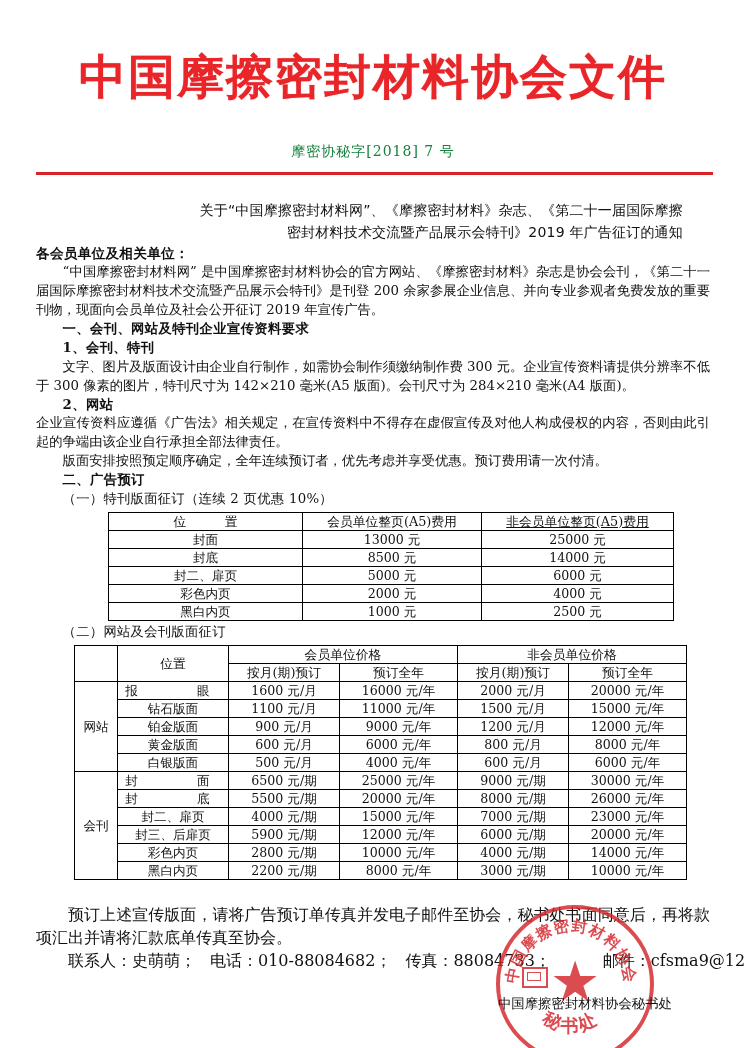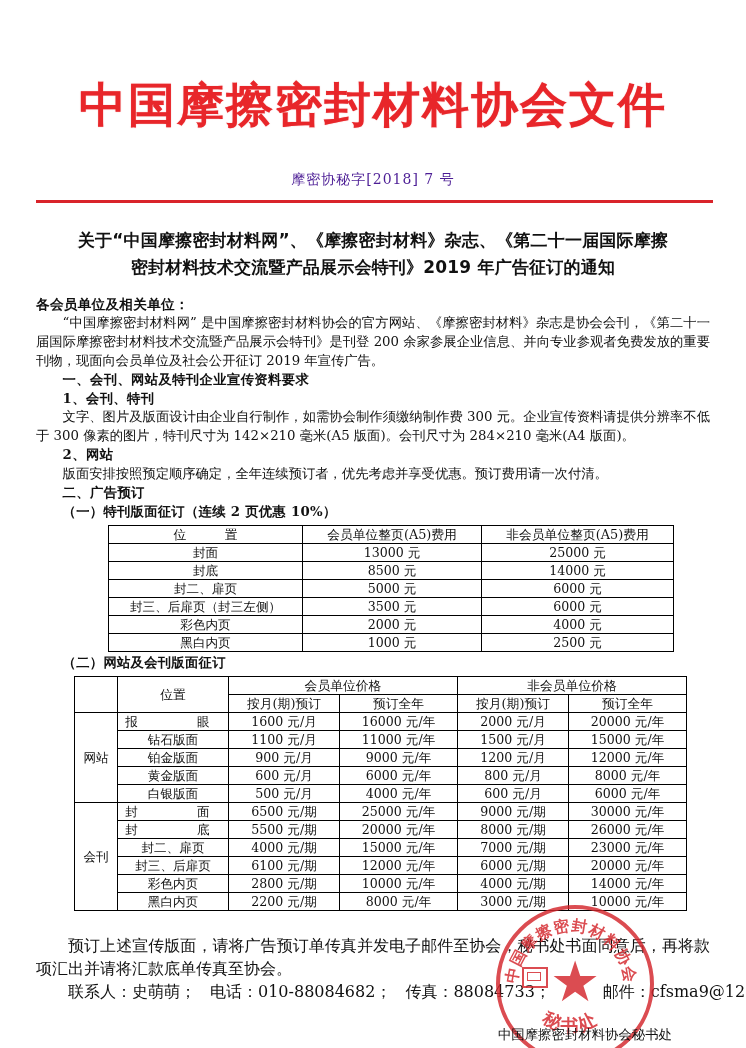--- a/index.html
+++ b/index.html
@@ -21,62 +21,61 @@
     position: relative;
     width: 746px;
     height: 1048px;
     box-sizing: border-box;
     padding: 0 36px;
   }
 
   
   .masthead {
     text-align: center;
-    padding-top: 80px;
+    padding-top: 52px;
   }
   .masthead-title {
     color: #e8262a;
     font-size: 47px;
     line-height: 1.08;
     letter-spacing: 2px;
     font-weight: bold;
     font-family: "DejaVu Serif", "Liberation Serif", serif;
     white-space: nowrap;
     text-shadow: 0 0 1px rgba(232,38,42,0.55);
   }
   .doc-number {
     margin-top: 40px;
     font-size: 14px;
     letter-spacing: 1px;
-    color: #4c1d95;
+    color: #15803d;
     font-family: "DejaVu Serif", "Liberation Serif", serif;
   }
   .red-rule {
     margin: 11px auto 0 auto;
     width: 677px;
     height: 3px;
     background: #d9232a;
   }
 
   
   .doc-title {
     margin: 24px auto 0 auto;
     width: 620px;
-    text-align: center;
-    font-size: 17px;
-    font-weight: bold;
+    text-align: right;
+    font-size: 14px;
+    font-weight: normal;
     line-height: 1.62;
     letter-spacing: 0.2px;
     font-family: "DejaVu Sans", "Liberation Sans", sans-serif;
   }
   .doc-title .ln2 { display: block; }
 
   
   .body-block {
-    margin-top: 13px;
     font-size: 13.3px;
     line-height: 1.42;
     letter-spacing: 0px;
     text-align: justify;
   }
   .salutation {
     font-weight: bold;
     font-size: 13.6px;
     letter-spacing: 0.3px;
   }
@@ -95,21 +94,21 @@
     letter-spacing: 0.4px;
   }
   .heading-lvl2 {
     text-indent: 2em;
     font-weight: bold;
     margin: 0;
     letter-spacing: 0.4px;
   }
   .heading-lvl3 {
     text-indent: 2em;
-    font-weight: bold;
+    font-weight: normal;
     margin: 0;
     letter-spacing: 0.3px;
   }
 
   
   .tbl-wrap-a { margin: 3px 0 0 72px; }
   .tbl-wrap-b { margin: 3px 0 0 38px; }
 
   table.doc-tbl {
     border-collapse: collapse;
@@ -125,21 +124,21 @@
     height: 17px;
     line-height: 17px;
     font-weight: normal;
     white-space: nowrap;
   }
   table.doc-tbl th {
     font-size: 12.8px;
   }
   .t1-c0 { width: 193px; }
   .t1-c1 { width: 178px; }
-  .t1-c2 { width: 191px; }
+  .t1-c2 { width: 191px; text-decoration: underline; }
 
   .t2-c0 { width: 42px; }
   .t2-c1 { width: 110px; }
   .t2-c2 { width: 110px; }
   .t2-c3 { width: 117px; }
   .t2-c4 { width: 110px; }
   .t2-c5 { width: 117px; }
 
   .spacer-wide { letter-spacing: 0.9em; padding-left: 0.9em; }
 
@@ -248,20 +247,21 @@
 
     <p class="heading-lvl1">一、会刊、网站及特刊企业宣传资料要求</p>
 
     <p class="heading-lvl2">1、会刊、特刊</p>
 
     <p class="para">文字、图片及版面设计由企业自行制作，如需协会制作须缴纳制作费 300 元。企业宣传资料请提供分辨率不低于 300 像素的图片，特刊尺寸为 142×210 毫米(A5 版面)。会刊尺寸为 284×210 毫米(A4 版面)。</p>
 
     <p class="heading-lvl2">2、网站</p>
 
 
+    <p class="para-noind">企业宣传资料应遵循《广告法》相关规定，在宣传资料中不得存在虚假宣传及对他人构成侵权的内容，否则由此引起的争端由该企业自行承担全部法律责任。</p>
 
     <p class="para">版面安排按照预定顺序确定，全年连续预订者，优先考虑并享受优惠。预订费用请一次付清。</p>
 
     <p class="heading-lvl1">二、广告预订</p>
 
     <p class="heading-lvl3">（一）特刊版面征订（连续 2 页优惠 10%）</p>
   </div>
 
   <div class="tbl-wrap-a">
     <table class="doc-tbl">
@@ -279,25 +279,20 @@
           <td>25000 元</td>
         </tr>
         <tr>
           <td>封底</td>
           <td>8500 元</td>
           <td>14000 元</td>
         </tr>
         <tr>
           <td>封二、扉页</td>
           <td>5000 元</td>
-          <td>6000 元</td>
-        </tr>
-        <tr>
-          <td>封三、后扉页（封三左侧）</td>
-          <td>3500 元</td>
           <td>6000 元</td>
         </tr>
         <tr>
           <td>彩色内页</td>
           <td>2000 元</td>
           <td>4000 元</td>
         </tr>
         <tr>
           <td>黑白内页</td>
           <td>1000 元</td>
@@ -382,21 +377,21 @@
         </tr>
         <tr>
           <td>封二、扉页</td>
           <td>4000 元/期</td>
           <td>15000 元/年</td>
           <td>7000 元/期</td>
           <td>23000 元/年</td>
         </tr>
         <tr>
           <td>封三、后扉页</td>
-          <td>6100 元/期</td>
+          <td>5900 元/期</td>
           <td>12000 元/年</td>
           <td>6000 元/期</td>
           <td>20000 元/年</td>
         </tr>
         <tr>
           <td>彩色内页</td>
           <td>2800 元/期</td>
           <td>10000 元/年</td>
           <td>4000 元/期</td>
           <td>14000 元/年</td>

